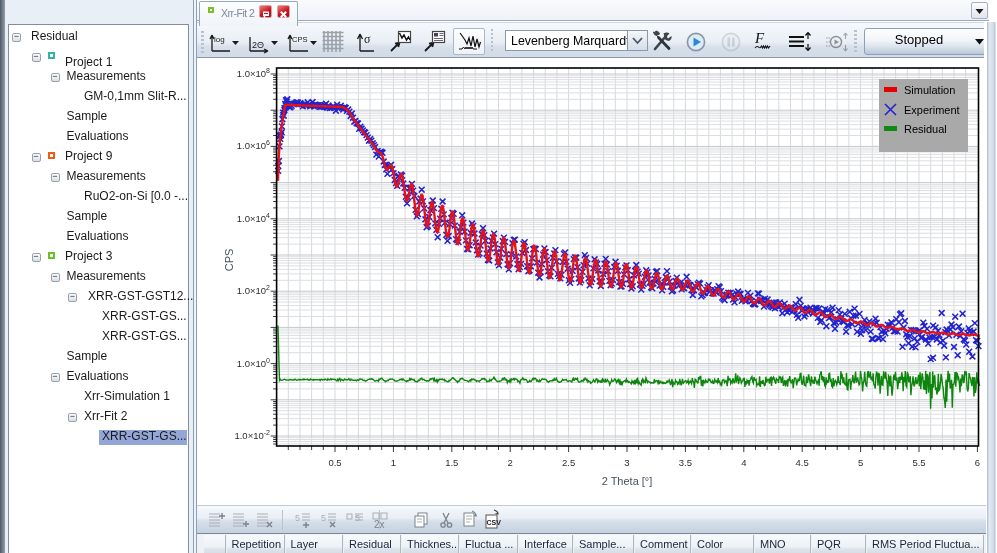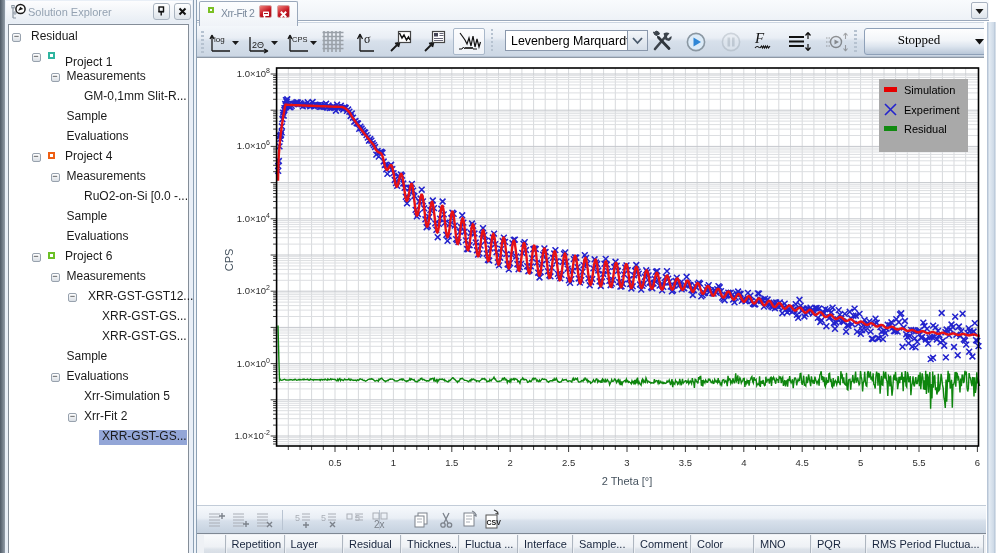--- a/index.html
+++ b/index.html
@@ -13,79 +13,58 @@
   border-right:1px solid #aeb6c0; white-space:nowrap; overflow:hidden; }
 .tbtn { position:absolute; width:17px; height:17px; border:1px solid #aab4c0; border-radius:3px;
   background:linear-gradient(#ffffff,#dde3ea); }
 </style></head>
 <body>
 
 <div class="abs" style="left:0;top:0;width:5px;height:553px;background:linear-gradient(90deg,#4e5a66,#939ea9)"></div>
 
 <div class="abs" style="left:5px;top:0;width:188px;height:553px;background:#e9eff7">
 
-  <div class="abs" style="left:1px;top:1px;width:186px;height:22px;background:linear-gradient(#fdfdfe,#e7edf4)">
-    <svg class="abs" style="left:2px;top:2px" width="18" height="18">
-      <path d="M5 4v11M5 15h3" stroke="#8a95a1" stroke-width="1.2" fill="none"></path>
-      <rect x="3.8" y="2.5" width="2.4" height="2.4" fill="none" stroke="#8a95a1" stroke-width="1"></rect>
-      <circle cx="7" cy="10" r="1.2" fill="none" stroke="#8a95a1"></circle>
-      <circle cx="12.5" cy="6" r="4.6" fill="#fff" stroke="#1a1a1a" stroke-width="1.5"></circle>
-      <path d="M10.2 7.8L15.3 6L12.3 3.8z" fill="#1a1a1a"></path>
-    </svg>
-    <div class="abs" style="left:22px;top:5px;font-size:11px;color:#94a2b2">Solution Explorer</div>
-    <div class="tbtn" style="left:147px;top:2px">
-      <svg width="15" height="15">
-          <rect x="5" y="3" width="4.5" height="4.5" fill="none" stroke="#111" stroke-width="1.4"></rect>
-          <path d="M4.5 7.8h5.5M7.2 7.8v3.6" stroke="#111" stroke-width="1.4" fill="none"></path>
-        </svg>
-    </div>
-    <div class="tbtn" style="left:168px;top:2px">
-      <svg width="15" height="15">
-          <path d="M4.5 4.5l6 6M10.5 4.5l-6 6" stroke="#111" stroke-width="2" fill="none"></path>
-        </svg>
-    </div>
-  </div>
 
   <div class="abs" style="left:3px;top:24px;width:181px;height:529px;background:#fff;border:1px solid #848d98;border-bottom:none">
   </div>
 </div>
 
 <div class="abs" style="left:0;top:0;width:193px;height:553px">
 <div style="position:absolute;left:99px;top:430px;width:88px;height:15px;background:#93a6d7"></div>
 <div class="exp" style="left:12px;top:32.5px"><span>−</span></div>
 <div class="trow" style="left:31px;top:29px">Residual</div>
 <div class="exp" style="left:31.5px;top:52.5px"><span>−</span></div>
 <div style="position:absolute;left:48px;top:51.5px;width:7px;height:7px;border:2px solid #2fb5a0;background:#fff"></div>
 <div class="trow" style="left:65px;top:55px">Project 1</div>
 <div class="exp" style="left:50.5px;top:72.5px"><span>−</span></div>
 <div class="trow" style="left:66.5px;top:69px">Measurements</div>
 <div class="trow" style="left:84px;top:89px">GM-0,1mm Slit-R...</div>
 <div class="trow" style="left:66.5px;top:109px">Sample</div>
 <div class="trow" style="left:66.5px;top:129px">Evaluations</div>
 <div class="exp" style="left:31.5px;top:152.5px"><span>−</span></div>
 <div style="position:absolute;left:48px;top:151.5px;width:7px;height:7px;border:2px solid #ee5f14;background:#fff"></div>
-<div class="trow" style="left:65px;top:149px">Project 4</div>
+<div class="trow" style="left:65px;top:149px">Project 9</div>
 <div class="exp" style="left:50.5px;top:172.5px"><span>−</span></div>
 <div class="trow" style="left:66.5px;top:169px">Measurements</div>
 <div class="trow" style="left:84px;top:189px">RuO2-on-Si [0.0 -...</div>
 <div class="trow" style="left:66.5px;top:209px">Sample</div>
 <div class="trow" style="left:66.5px;top:229px">Evaluations</div>
 <div class="exp" style="left:31.5px;top:252.5px"><span>−</span></div>
 <div style="position:absolute;left:48px;top:251.5px;width:7px;height:7px;border:2px solid #6cc026;background:#fff"></div>
-<div class="trow" style="left:65px;top:249px">Project 6</div>
+<div class="trow" style="left:65px;top:249px">Project 3</div>
 <div class="exp" style="left:50.5px;top:272.5px"><span>−</span></div>
 <div class="trow" style="left:66.5px;top:269px">Measurements</div>
 <div class="exp" style="left:68px;top:292.5px"><span>−</span></div>
 <div class="trow" style="left:88px;top:289px">XRR-GST-GST12...</div>
 <div class="trow" style="left:102px;top:309px">XRR-GST-GS...</div>
 <div class="trow" style="left:102px;top:329px">XRR-GST-GS...</div>
 <div class="trow" style="left:66.5px;top:349px">Sample</div>
 <div class="exp" style="left:50.5px;top:372.5px"><span>−</span></div>
 <div class="trow" style="left:66.5px;top:369px">Evaluations</div>
-<div class="trow" style="left:84px;top:389px">Xrr-Simulation 5</div>
+<div class="trow" style="left:84px;top:389px">Xrr-Simulation 1</div>
 <div class="exp" style="left:68px;top:412.5px"><span>−</span></div>
 <div class="trow" style="left:84px;top:409px">Xrr-Fit 2</div>
 <div class="trow" style="left:102px;top:429px">XRR-GST-GS...</div>
 </div>
 
 <div class="abs" style="left:193px;top:0;width:4px;height:553px;background:#eef3f9;border-left:1px solid #8ca0b4;border-right:1px solid #8ca0b4"></div>
 
 <div class="abs" style="left:197px;top:0;width:792px;height:21px;background:linear-gradient(#f9fbfd,#eef2f7);border-bottom:1px solid #9aa8bb"></div>
 <div class="abs" style="left:199px;top:1px;width:99px;height:25px;background:linear-gradient(#fcfdfe,#f0f3f8);border:1px solid #9aa8bb;border-bottom:none;border-radius:2px 2px 0 0;z-index:3">
   <div class="abs" style="left:8px;top:5px;width:6px;height:6px;border:2px solid #7ac024;background:#fdfefd"></div>
@@ -103,21 +82,21 @@
       </svg>
   </div>
 </div>
 
 <div class="abs" style="left:971px;top:2px;width:17px;height:17px;border:1px solid #a8b2c0;border-radius:2px;background:linear-gradient(#fbfcfd,#dfe5ec);z-index:4">
   <svg width="15" height="15">
       <path d="M3.5 6h8l-4 5z" fill="#1a1a1a"></path>
     </svg>
 </div>
 
-<div class="abs" style="left:197px;top:22px;width:792px;height:35px;background:linear-gradient(#f6f9fc 0%,#e9eef5 45%,#d7e0eb 55%,#ccd7e4 100%);border-top:1px solid #cdd6e2;border-bottom:1px solid #b5c2d2">
+<div class="abs" style="left:197px;top:22px;width:792px;height:45px;background:linear-gradient(#f6f9fc 0%,#e9eef5 45%,#d7e0eb 55%,#ccd7e4 100%);border-top:1px solid #cdd6e2;border-bottom:1px solid #b5c2d2">
 <div class="abs" style="left:4px;top:8px;width:3px;height:22px;background:repeating-linear-gradient(#b6c2d0 0 2px,transparent 2px 4px)"></div>
 <div class="abs" style="left:8px;top:6px;width:36px;height:26px;"><svg width="36" height="26">
 <path d="M7 22H25M7 22V6M7 6l-2 4M7 6l2 4" stroke="#1a1a1a" stroke-width="1.3" fill="none"></path>
 <text x="9" y="13" font-size="8" fill="#1a1a1a" font-family="Liberation Sans">log</text>
 <path d="M27 12h7l-3.5 4z" fill="#1a1a1a"></path>
       </svg></div>
 <div class="abs" style="left:48px;top:6px;width:36px;height:26px;"><svg width="36" height="26">
 <path d="M5 22H23M5 22V8M23 22l-4-2M23 22l-4 2" stroke="#1a1a1a" stroke-width="1.3" fill="none"></path>
 <text x="7" y="19" font-size="9" fill="#1a1a1a" font-family="Liberation Sans">2Θ</text>
 <path d="M26 12h7l-3.5 4z" fill="#1a1a1a"></path>
@@ -182,21 +161,21 @@
 <path d="M3 8h15M3 12.5h15M3 17h15" stroke="#111" stroke-width="1.8"></path>
 <path d="M22 10V3.5M22 3.5l-2.5 3M22 3.5l2.5 3M22 15v6.5M22 21.5l-2.5-3M22 21.5l2.5-3" stroke="#111" stroke-width="1.2" fill="none"></path>
       </svg></div>
 <div class="abs" style="left:627px;top:6px;width:28px;height:26px;"><svg width="28" height="26" opacity="0.5">
 <circle cx="12" cy="13" r="5.5" fill="none" stroke="#333" stroke-width="1.4"></circle>
 <path d="M10.5 10.5l4.5 2.5-4.5 2.5z" fill="#333"></path>
 <path d="M2 9h4M2 13h4M2 17h4" stroke="#555" stroke-width="1.2" stroke-dasharray="1.5 1"></path>
 <path d="M21.5 10V4M21.5 4l-2 2.5M21.5 4l2 2.5M21.5 16v6M21.5 22l-2-2.5M21.5 22l2-2.5" stroke="#555" stroke-width="1.1" fill="none"></path>
       </svg></div>
 <div class="abs" style="left:657px;top:7px;width:3px;height:22px;background:repeating-linear-gradient(#b6c2d0 0 2px,transparent 2px 4px)"></div>
-<div class="abs" style="left:667px;top:5px;width:124px;height:27px;font-family:Liberation Serif, serif;">
+<div class="abs" style="left:667px;top:5px;width:124px;height:27px;">
       <div class="abs" style="left:0;top:0;width:124px;height:27px;border:1px solid #8ea0b8;border-radius:3px;background:linear-gradient(#fefefe 0%,#f2f5f9 45%,#dce4ee 70%,#b9c7d8 100%)">
 <div class="abs" style="left:0;top:3px;width:108px;text-align:center;font-size:13px;color:#000">Stopped</div>
 <svg class="abs" style="left:108px;top:6px" width="14" height="14">
           <path d="M2 4h9l-4.5 5.5z" fill="#111"></path>
         </svg>
 </div>
     </div>
 </div>
 
 <div class="abs" style="left:197px;top:57px;width:789px;height:448px;background:#fff;border-top:1px solid #8e98a4">

